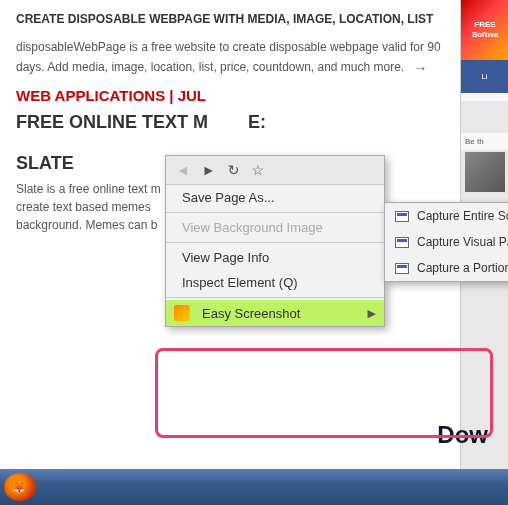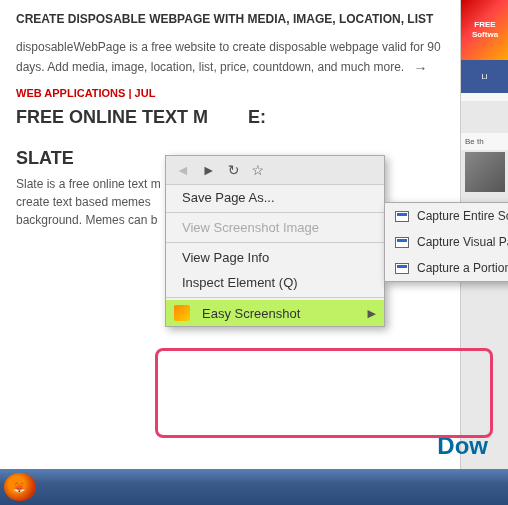--- a/index.html
+++ b/index.html
@@ -45,21 +45,21 @@
       margin-bottom: 10px;
     }
 
     .page-description .arrow {
       font-size: 14px;
       color: #555;
       margin-left: 6px;
     }
 
     .section-label {
-      font-size: 11px;
+      font-size: 15px;
       color: #cc0000;
       font-weight: bold;
       margin-bottom: 8px;
       margin-top: 6px;
     }
 
     .article-title {
       font-size: 18px;
       font-weight: bold;
       color: #333;
@@ -273,25 +273,25 @@
       border-radius: 50%;
       display: flex;
       align-items: center;
       justify-content: center;
       font-size: 16px;
     }
 
     
     .dow-text {
       position: absolute;
-      bottom: 45px;
+      bottom: 56px;
       right: 20px;
       font-size: 24px;
       font-weight: bold;
-      color: #0369a1;
+      color: #0f172a;
       font-family: Arial, sans-serif;
     }
   </style>
 </head>
 <body>
 
 <div class="page-bg"></div>
 
 <div class="page-content">
   <h1 class="page-title">CREATE DISPOSABLE WEBPAGE WITH MEDIA, IMAGE, LOCATION, LIST</h1>
@@ -329,21 +329,21 @@
 
   <div class="context-menu-nav">
     <span class="nav-btn disabled">◄</span>
     <span class="nav-btn">►</span>
     <span class="nav-btn">↻</span>
     <span class="nav-btn">☆</span>
   </div>
 
   <div class="context-menu-item">Save Page As...</div>
   <div class="context-menu-separator"></div>
-  <div class="context-menu-item disabled">View Screenshot Image</div>
+  <div class="context-menu-item disabled">View Background Image</div>
   <div class="context-menu-separator"></div>
   <div class="context-menu-item">View Page Info</div>
   <div class="context-menu-item">Inspect Element (Q)</div>
   <div class="context-menu-separator"></div>
 
   <div class="context-menu-item has-submenu">
     <div class="item-icon"></div>
     <span class="item-label">Easy Screenshot</span>
     <span class="submenu-arrow">▶</span>
   </div>

